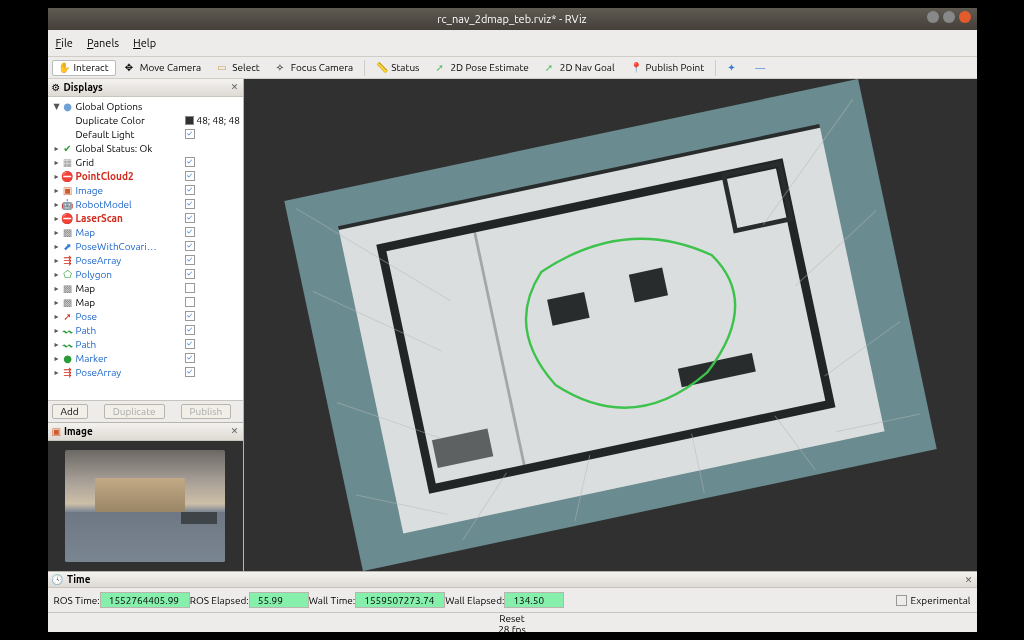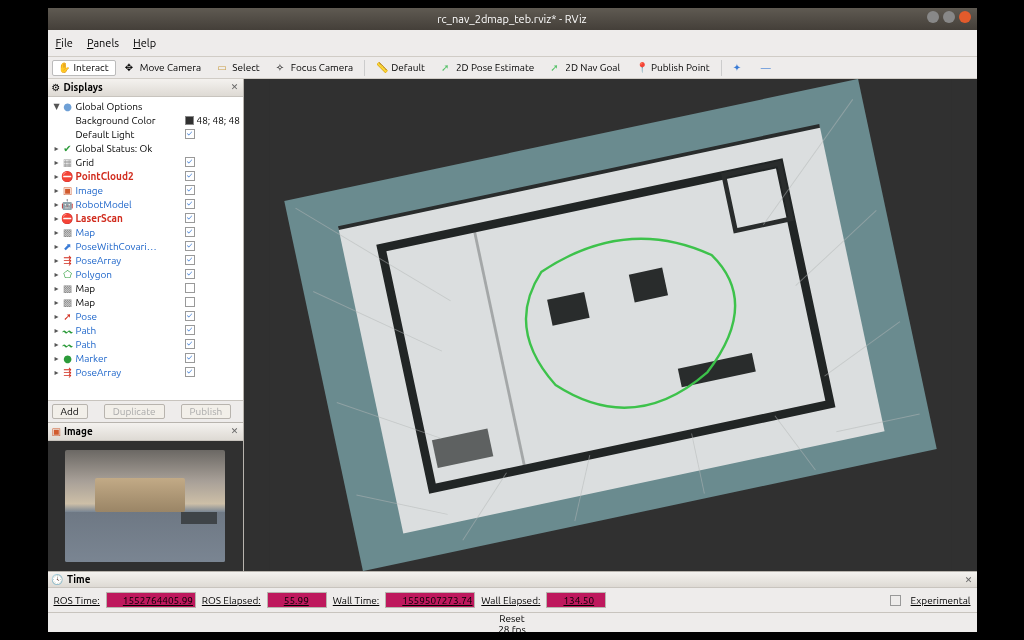--- a/index.html
+++ b/index.html
@@ -33,22 +33,22 @@
   .btnrow{ height:22px; display:flex; align-items:center; padding:2px 4px; border-top:1px solid #c8c4be;}
   .btn{ font-size:10px; padding:1px 8px; background:#f2efe9; border:1px solid #b8b4ae; border-radius:2px;}
   .btn.dis{ color:#aaa;margin-left:16px;}
   .imgpanel{ border-top:1px solid #b8b4ae;}
   .imgview{ height:130px; background:#303030; display:flex; align-items:center; justify-content:center; position:relative;}
   .imgview .room{ width:160px; height:112px; background:linear-gradient(180deg,#6b6864 0%,#a8a098 28%,#cdbfa7 48%,#7d8894 55%,#7a8592 100%); border-radius:2px; position:relative; overflow:hidden;}
   .viewport{ flex:1; background:#303030; position:relative; overflow:hidden;}
   .viewport svg{ width:100%; height:100%; display:block;}
   .bottom{ border-top:1px solid #b8b4ae;}
   .timehead{ height:16px;}
-  .timerow{ height:24px; display:flex; align-items:center; gap:6px; padding:2px 6px; font-size:10px;text-decoration:underline;}
-  .timerow .field{ background:#be185d; border:1px solid #b8b4ae; padding:1px 16px; height:16px; display:flex; align-items:center;}
+  .timerow{ height:24px; display:flex; align-items:center; padding:2px 6px; font-size:10px;}
+  .timerow .field{ background:#86efac; border:1px solid #b8b4ae; padding:1px 8px; height:16px; display:flex; align-items:center;}
   .statusbar{ height:20px; border-top:1px solid #c8c4be; display:flex; align-items:center; justify-content:space-between; padding:0 8px; font-size:10px;flex-direction:column;}
   .expchk{ width:11px;height:11px; border:1px solid #999; display:inline-block; margin-right:4px; vertical-align:middle;}
   .swatch{width:9px;height:9px;background:#303030;border:1px solid #888;display:inline-block;vertical-align:middle;margin-right:3px;}
 </style>
 </head>
 <body>
 
 <div class="app-frame">
 
   <div class="titlebar">
@@ -79,21 +79,21 @@
         <span class="ico" style="color:#caa04a">▭</span>
         <span>Select</span>
       </div>
     <div class="tbtn">
         <span class="ico">✧</span>
         <span>Focus Camera</span>
       </div>
     <div class="sep"></div>
     <div class="tbtn">
         <span class="ico">📏</span>
-        <span>Default</span>
+        <span>Status</span>
       </div>
     <div class="tbtn">
         <span class="ico" style="color:#55c268">➚</span>
         <span>2D Pose Estimate</span>
       </div>
     <div class="tbtn">
         <span class="ico" style="color:#55c268">➚</span>
         <span>2D Nav Goal</span>
       </div>
     <div class="tbtn">
@@ -120,21 +120,21 @@
 
       <div class="tree">
         <div class="row">
             <span class="arrow">▼</span>
             <span class="ico" style="color:#6fa0d6">●</span>
             <span class="lbl">Global Options</span>
           </div>
         <div class="row">
             <span class="arrow"></span>
             <span class="ind" style="width:14px"></span>
-            <span class="lbl">Background Color</span>
+            <span class="lbl">Duplicate Color</span>
             <span class="val"><span class="swatch"></span><span>48; 48; 48</span></span>
           </div>
         <div class="row">
             <span class="arrow"></span>
             <span class="ind" style="width:14px"></span>
             <span class="lbl">Default Light</span>
             <span class="chk">✓</span>
           </div>
         <div class="row">
             <span class="arrow">▸</span>

